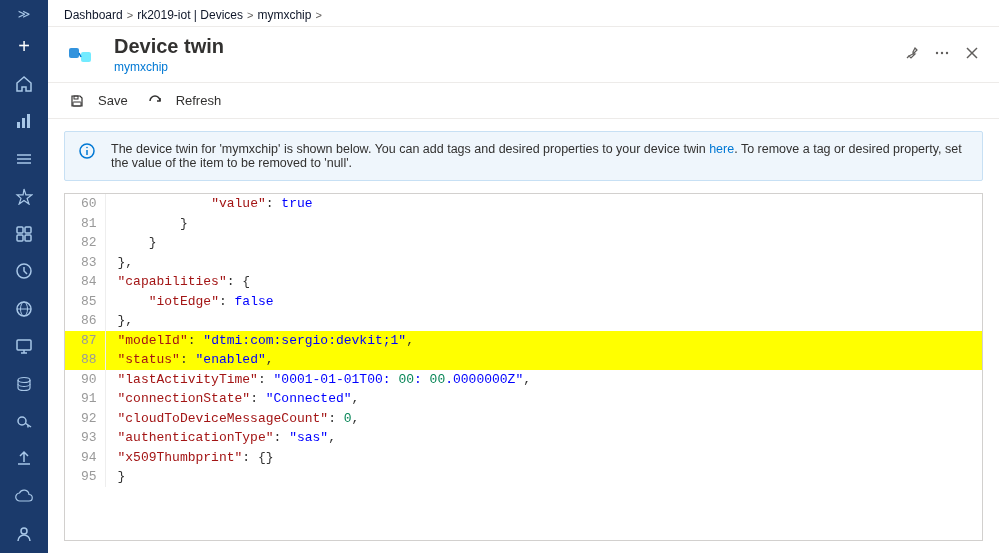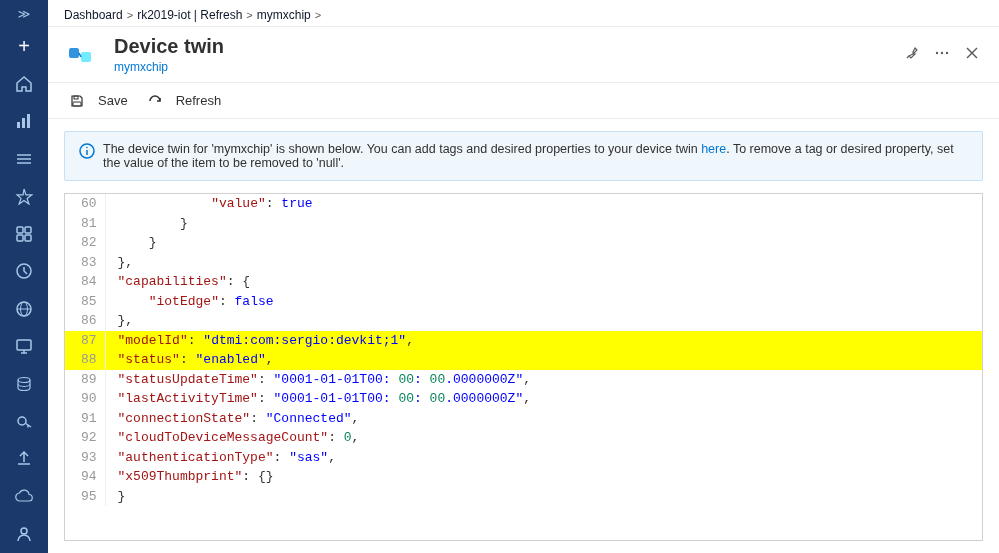--- a/index.html
+++ b/index.html
@@ -137,21 +137,21 @@
     .info-banner {
       margin: 12px 16px;
       background: #eff6fc;
       border: 1px solid #c7e0f4;
       border-radius: 2px;
       padding: 10px 14px;
       font-size: 12.5px;
       color: #323130;
       display: flex;
       align-items: flex-start;
-      gap: 8px;
+      gap: 16px;
     }
     .info-icon {
       color: #0078d4;
       font-size: 14px;
       flex-shrink: 0;
       margin-top: 1px;
     }
     .info-text a { color: #0078d4; text-decoration: none; }
 
     
@@ -284,21 +284,21 @@
       <path d="M3 16c0-3.3 2.7-6 6-6s6 2.7 6 6" stroke="#a8c7e8" stroke-width="1.5" fill="none"></path>
     </svg>
   </div>
 </div>
 
 <div class="main">
 
   <div class="breadcrumb">
     <a>Dashboard</a>
     <span class="breadcrumb-sep">&gt;</span>
-    <a>rk2019-iot | Refresh</a>
+    <a>rk2019-iot | Devices</a>
     <span class="breadcrumb-sep">&gt;</span>
     <a>mymxchip</a>
     <span class="breadcrumb-sep">&gt;</span>
   </div>
 
   <div class="header">
     <div class="header-left">
       <div class="device-twin-icon">
         <svg width="28" height="28" viewBox="0 0 28 28" fill="none">
           <rect x="3" y="7" width="10" height="10" rx="2" fill="#0078d4" opacity="0.8"></rect>
@@ -399,24 +399,20 @@
             </tr>
             <tr class="highlight-row">
               <td class="line-num">87</td>
               <td class="line-content"><span class="key">"modelId"</span>: <span class="str-val">"dtmi:com:sergio:devkit;1"</span>,</td>
             </tr>
             <tr class="highlight-row">
               <td class="line-num">88</td>
               <td class="line-content"><span class="key">"status"</span>: <span class="str-val">"enabled"</span>,</td>
             </tr>
             <tr>
-              <td class="line-num">89</td>
-              <td class="line-content"><span class="key">"statusUpdateTime"</span>: <span class="str-val">"0001-01-01T00: <span class="num-val">00</span>: <span class="num-val">00</span>.0000000Z"</span>,</td>
-            </tr>
-            <tr>
               <td class="line-num">90</td>
               <td class="line-content"><span class="key">"lastActivityTime"</span>: <span class="str-val">"0001-01-01T00: <span class="num-val">00</span>: <span class="num-val">00</span>.0000000Z"</span>,</td>
             </tr>
             <tr>
               <td class="line-num">91</td>
               <td class="line-content"><span class="key">"connectionState"</span>: <span class="str-val">"Connected"</span>,</td>
             </tr>
             <tr>
               <td class="line-num">92</td>
               <td class="line-content"><span class="key">"cloudToDeviceMessageCount"</span>: <span class="num-val">0</span>,</td>

